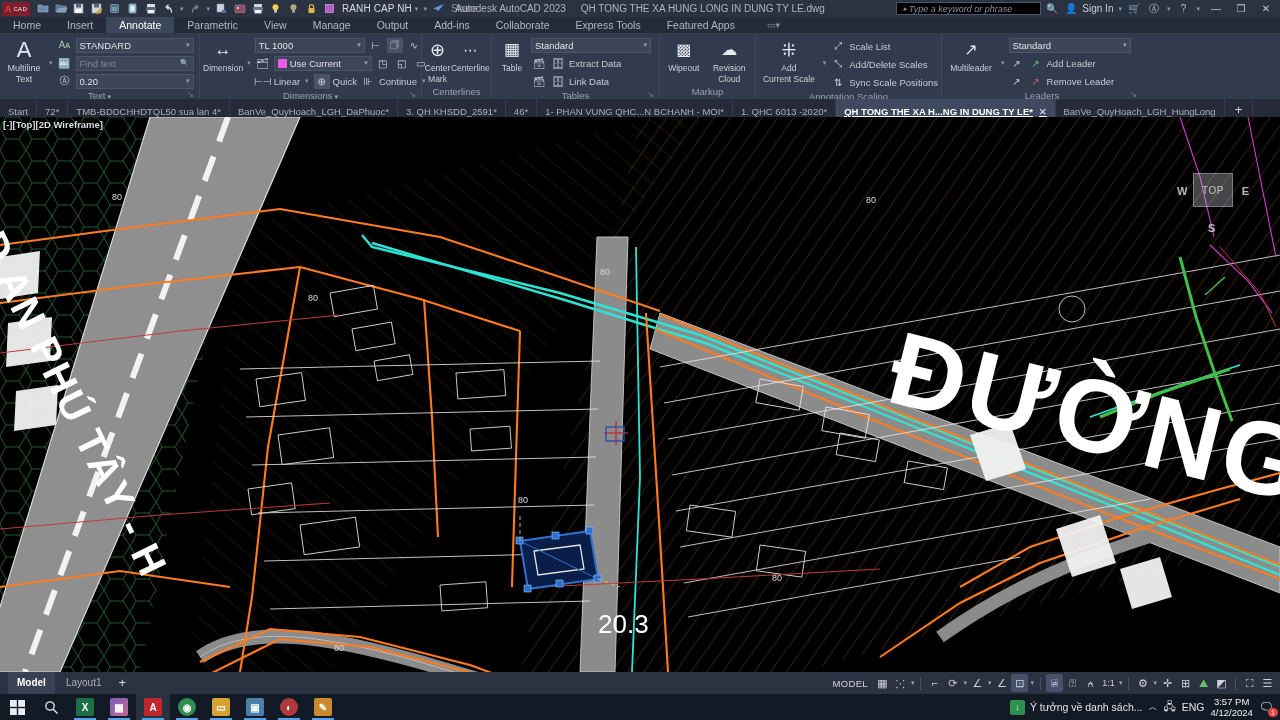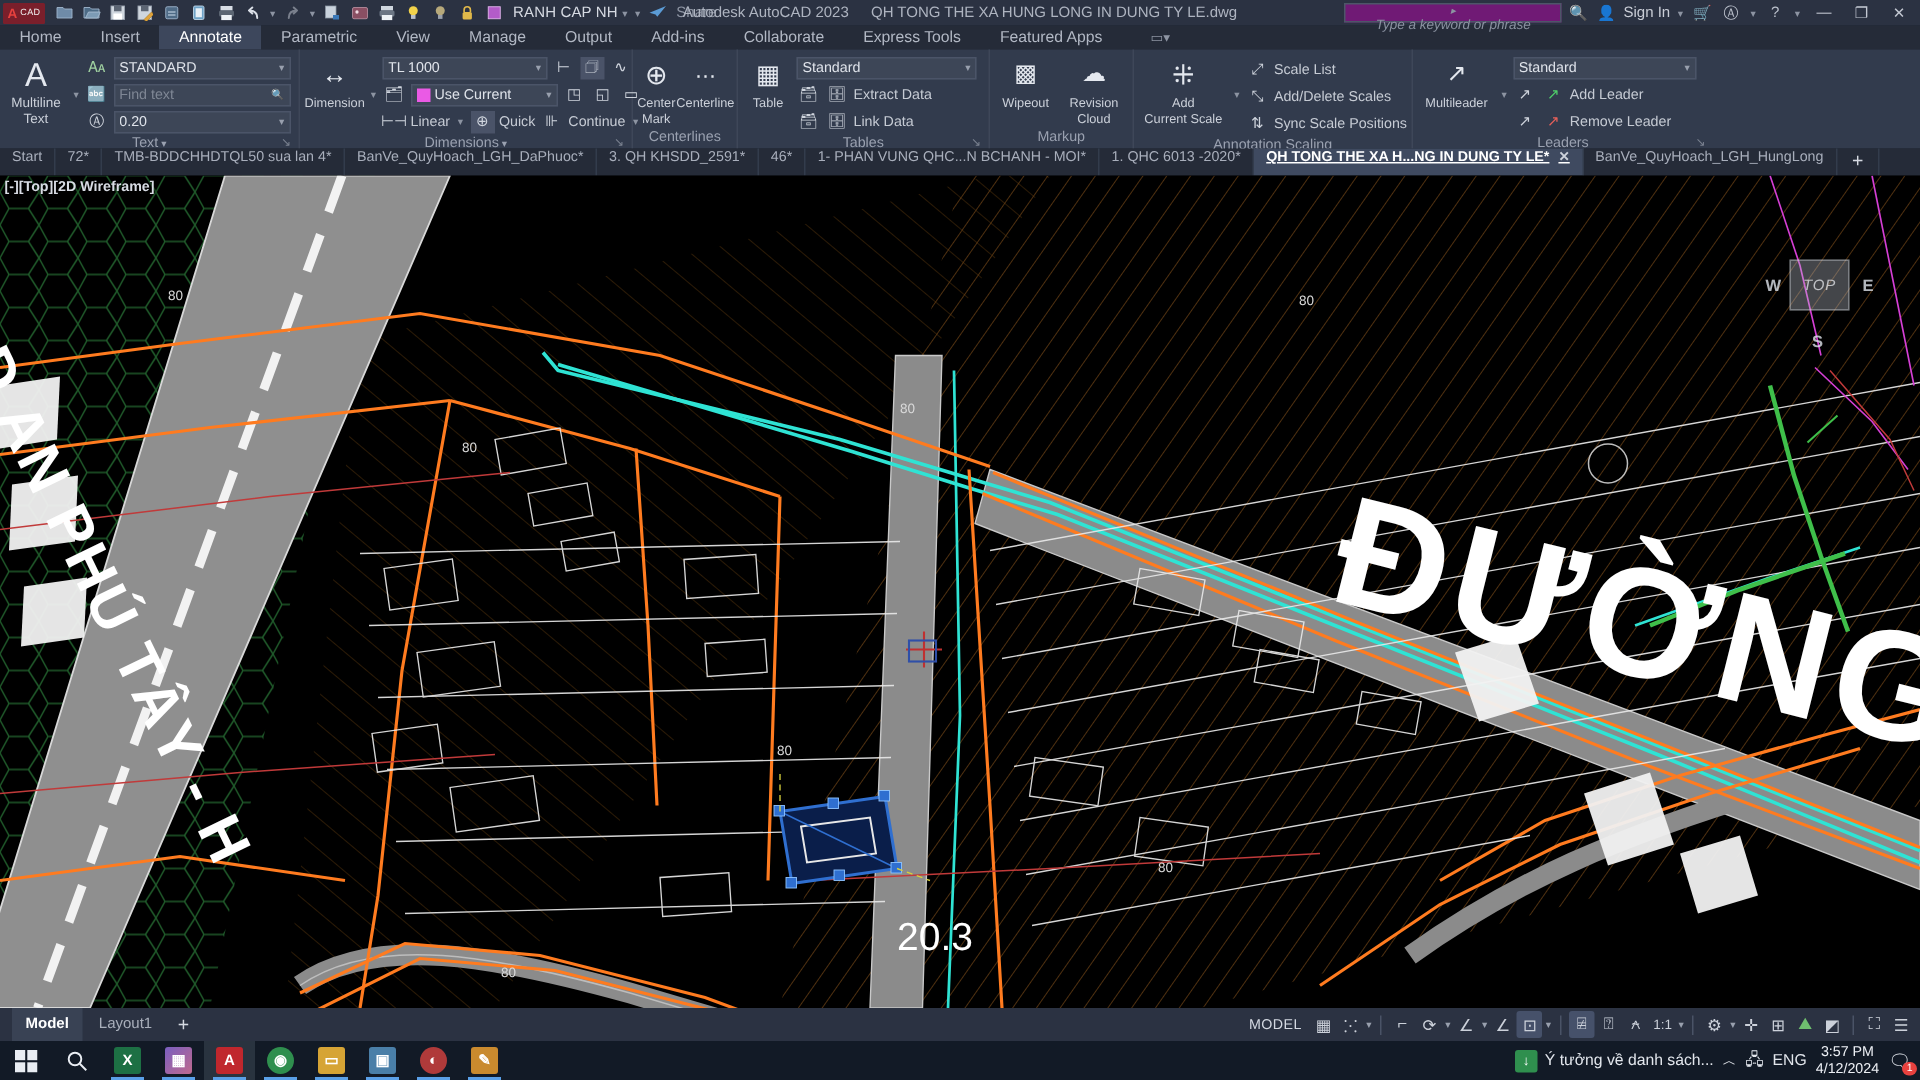--- a/index.html
+++ b/index.html
@@ -44,23 +44,23 @@
   .title-center {
     position: absolute; left: 0; width: 1280px; text-align: center;
     font-size: 10px; color: #aeb4c0; pointer-events: none;
   }
   .title-center span { margin: 0 6px; }
   .tb-right {
     margin-left: auto; display: flex; align-items: center;
     gap: 3px; padding-right: 3px; z-index: 2;
   }
   .searchbox {
-    width: 145px; height: 13px; background: #701a75;
+    width: 145px; height: 13px; background: #000000;
     border: 1px solid #4d5668; display: flex; align-items: center;
-    padding: 0 4px; color: #8b92a1; font-style: italic; font-size: 9px; flex-direction: column;
+    padding: 0 4px; color: #8b92a1; font-style: italic; font-size: 9px;
   }
   .tb-right .ic { width: 16px; text-align: center; color: #b9bfca; font-size: 10px; }
   .signin { color: #c9cdd6; font-size: 10px; }
   .wbtn { width: 22px; text-align: center; color: #c3c8d2; font-size: 10px; }
 
   
   .menubar {
     position: absolute; top: 17px; left: 0; width: 1280px; height: 16px;
     background: #252b38; display: flex; align-items: center;
     font-size: 10.5px;
@@ -110,21 +110,21 @@
   .lgreen { color: #4fd06a; }
   .lred { color: #e8605a; }
 
   
   .filetabs {
     position: absolute; top: 99px; left: 0; width: 1280px; height: 18px;
     background: #252b38; display: flex; align-items: stretch;
     font-size: 9.5px;
   }
   .ftab {
-    display: flex; align-items: flex-start; padding: 0 8px;
+    display: flex; align-items: flex-end; padding: 0 8px;
     color: #a8aebb; white-space: nowrap; position: relative;
     border-right: 1px solid #333c4c;
   }
   .ftab.active { background: #3f4a60; color: #ffffff; font-weight: bold; text-decoration: underline; }
   .ftab .x { margin-left: 6px; font-size: 9px; color: #cdd2db; }
   .ftab.plus { color: #d6dae2; font-size: 13px; padding: 0 10px; }
 
   
   .canvas {
     position: absolute; top: 117px; left: 0; width: 1280px; height: 555px;
@@ -137,21 +137,21 @@
     font-weight: bold;
   }
   .viewcube {
     position: absolute; right: 40px; top: 48px; width: 54px; height: 54px;
     z-index: 40; opacity: .8;
   }
   .vc-face {
     position: absolute; left: 7px; top: 8px; width: 40px; height: 34px;
     background: rgba(190,196,206,.45); border: 1px solid rgba(225,230,238,.5);
     display: flex; align-items: center; justify-content: center;
-    font-size: 10px; color: #eef1f6; letter-spacing: .5px; font-style: italic;
+    font-size: 10px; color: #eef1f6; letter-spacing: .5px;
   }
   .vc-n { position: absolute; font-size: 11px; color: #dfe4ec; font-weight: bold; }
   .vc-w { left: -9px; top: 20px; }
   .vc-e { right: -9px; top: 20px; }
   .vc-s { left: 22px; bottom: -15px; }
 
   
   .statusbar {
     position: absolute; top: 672px; left: 0; width: 1280px; height: 22px;
     background: #2b3242; display: flex; align-items: center;

